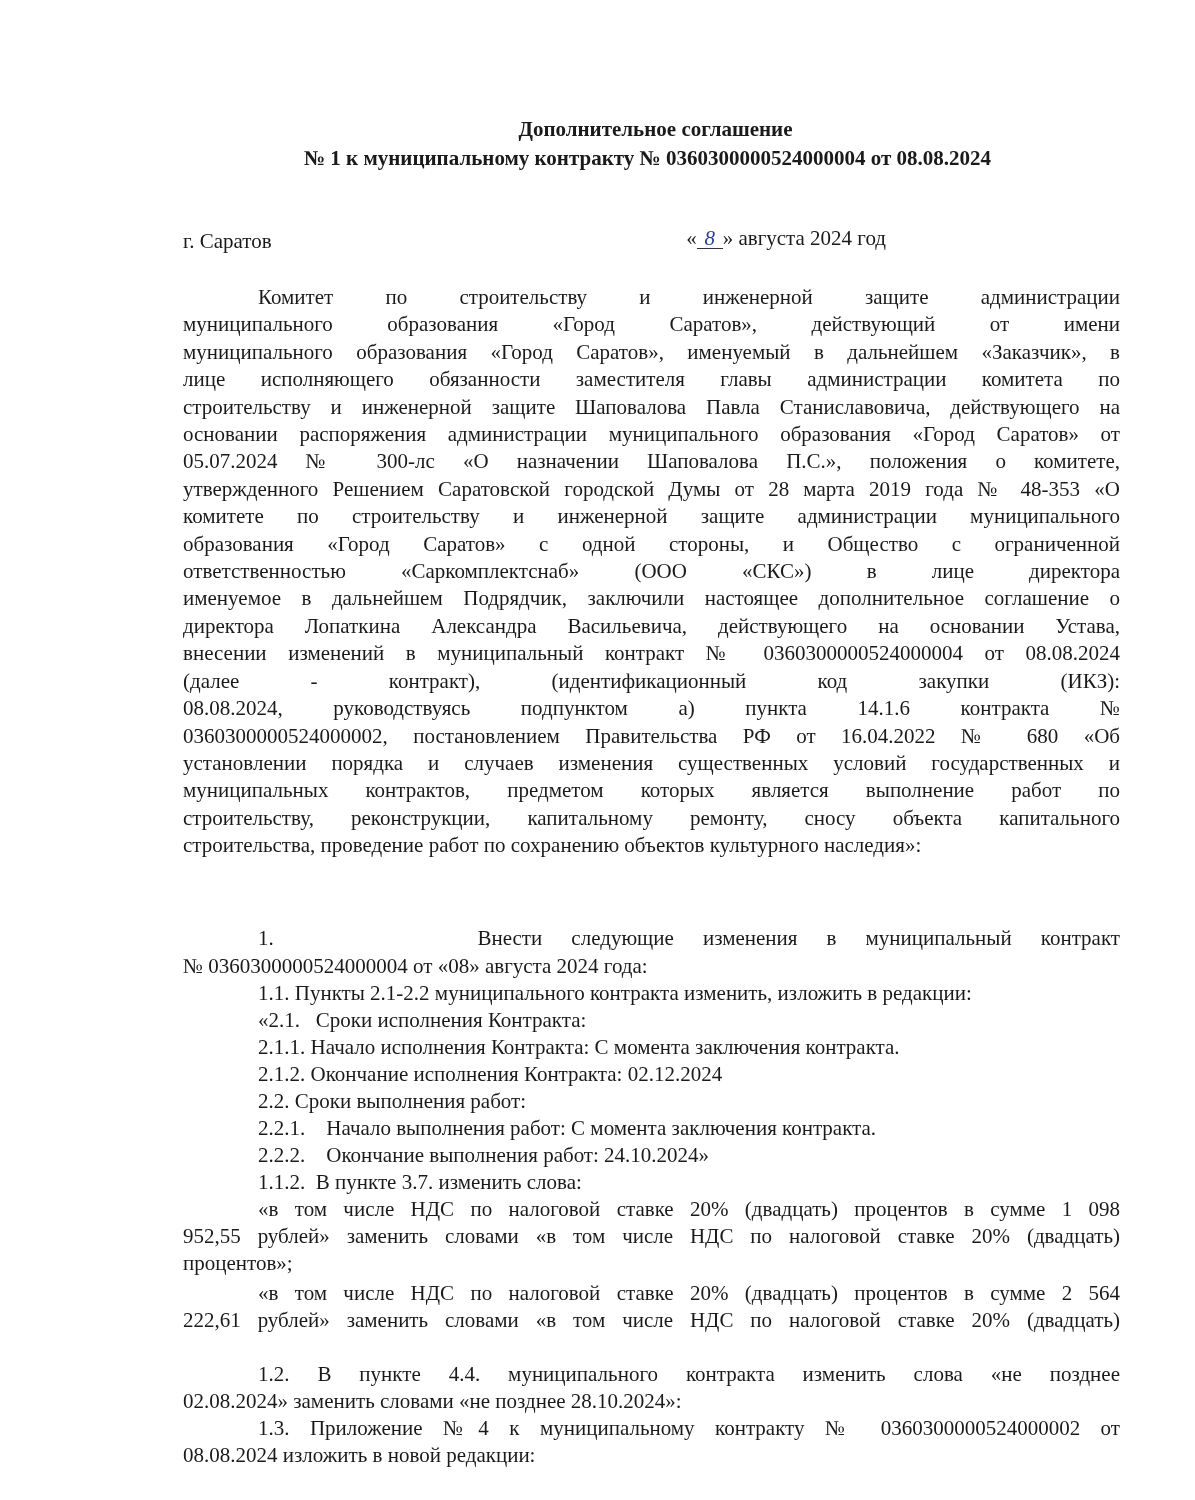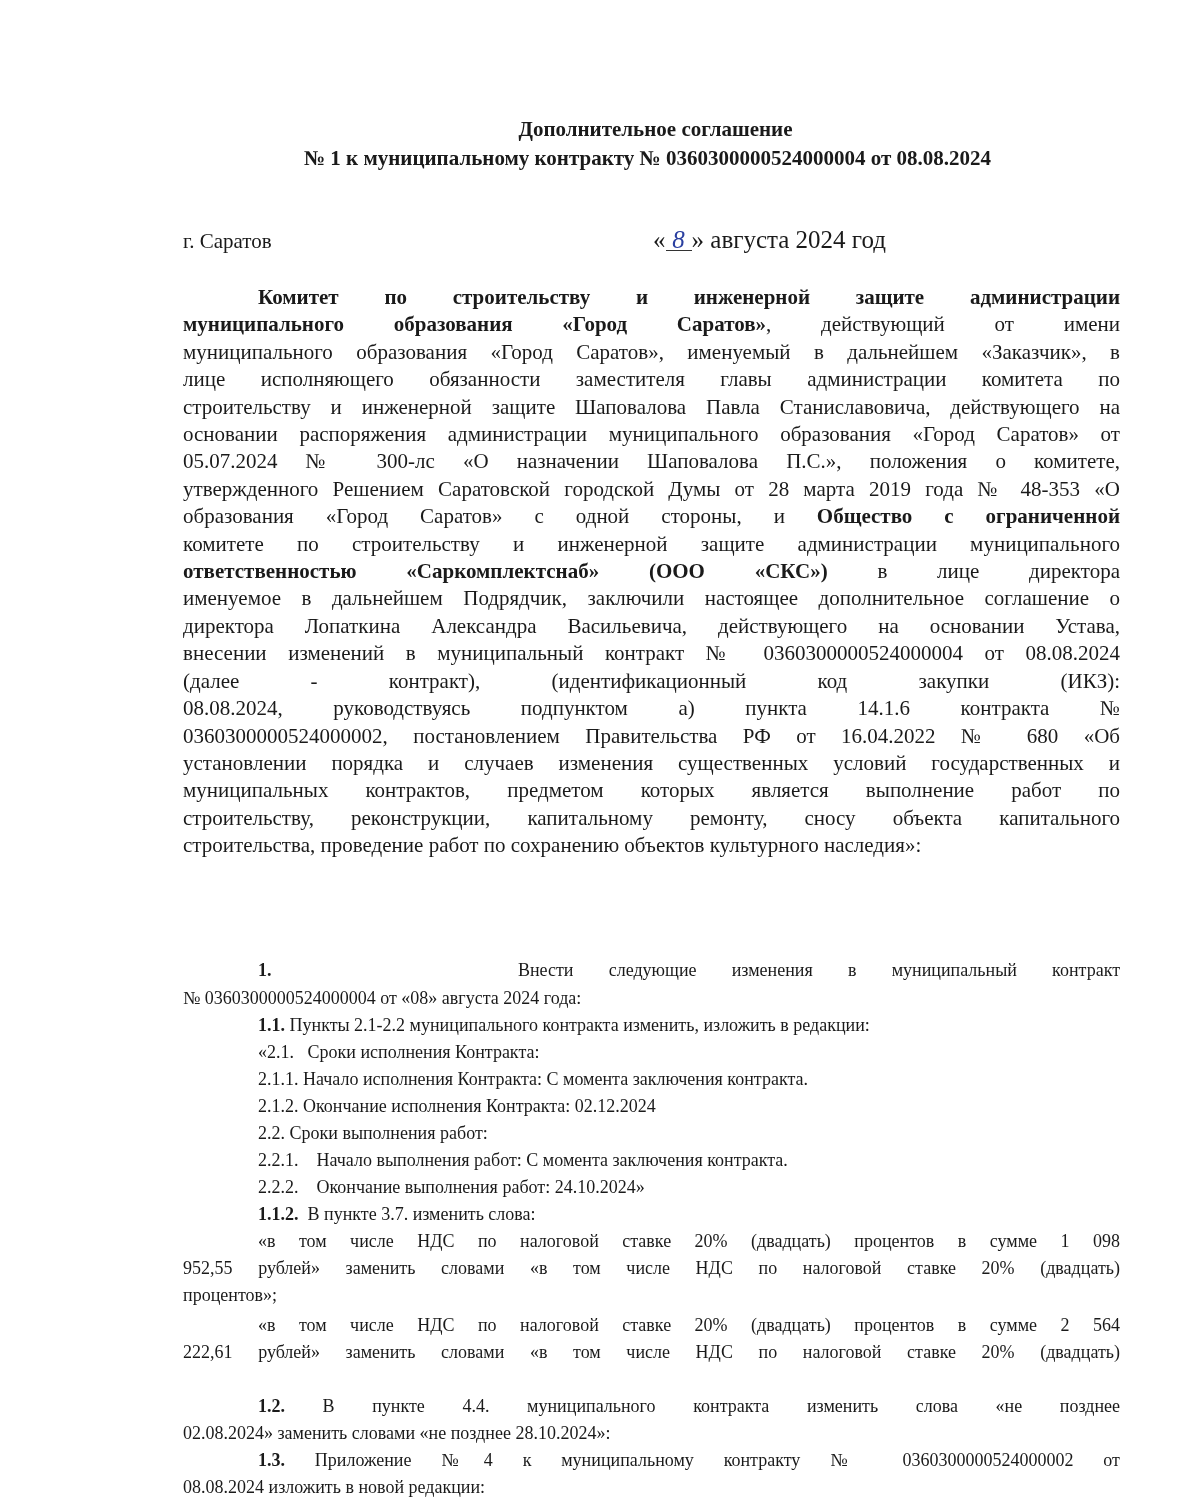--- a/index.html
+++ b/index.html
@@ -8,32 +8,32 @@
       font-family: "Liberation Serif", serif; color: #1a1a1a;
     }
     .page { position: absolute; left: 0; top: 0; width: 971px; height: 1500px; }
     .title {
       position: absolute; left: 0; width: 1195px; text-align: center;
       font-weight: bold; font-size: 21px; line-height: 30px;
     }
     .t1 { top: 114px; left: 58px; }
     .t2 { top: 143px; left: 50px; }
     .city { position: absolute; left: 183px; top: 229px; font-size: 21px; }
-    .date { position: absolute; right: 85px; top: 226px; font-size: 25px; }
+    .date { position: absolute; right: 85px; top: 226px; font-size: 21px; }
     .date .day { display: inline-block; width: 26px; text-align: center; border-bottom: 1px solid #333; color: #2a3fa0; font-style: italic; line-height: 20px; }
     .para {
       position: absolute; left: 183px; width: 937px; font-size: 21px;
       line-height: 27.4px; text-align: justify; text-align-last: left;
     }
     .p-main { top: 284px; text-indent: 75px; }
     .p-main .l { display: block; text-align: justify; text-align-last: justify; text-indent: 0; }
     .p-main .l.first { text-indent: 75px; }
     .p-main .l.last { text-align-last: left; }
-    .b { font-weight: bold; }
-    .line { position: absolute; left: 183px; width: 937px; font-size: 18px; line-height: 27px; white-space: nowrap; margin-top: 32px; }
+    .b { font-weight: normal; }
+    .line { position: absolute; left: 183px; width: 937px; font-size: 21px; line-height: 27px; white-space: nowrap; }
     .jl { text-align: justify; text-align-last: justify; white-space: normal; }
     .ind { padding-left: 75px; width: 862px; }
     .pre { white-space: pre; }
   </style>
 </head>
 <body>
 
 <div class="page">
 
   <div class="title t1">Дополнительное соглашение</div>
@@ -44,22 +44,22 @@
 
   <div class="para p-main" style="text-indent:0;">
     <span class="l first"><span class="b">Комитет по строительству и инженерной защите администрации</span><span></span></span>
     <span class="l"><span class="b">муниципального образования «Город Саратов»</span><span>, действующий от имени</span></span>
     <span class="l"><span>муниципального образования «Город Саратов», именуемый в дальнейшем «Заказчик», в</span></span>
     <span class="l"><span>лице исполняющего обязанности заместителя главы администрации комитета по</span></span>
     <span class="l"><span>строительству и инженерной защите Шаповалова Павла Станиславовича, действующего на</span></span>
     <span class="l"><span>основании распоряжения администрации муниципального образования «Город Саратов» от</span></span>
     <span class="l"><span>05.07.2024 № 300-лс «О назначении Шаповалова П.С.», положения о комитете,</span></span>
     <span class="l"><span>утвержденного Решением Саратовской городской Думы от 28 марта 2019 года № 48-353 «О</span></span>
+    <span class="l"><span>комитете по строительству и инженерной защите администрации муниципального</span></span>
     <span class="l"><span>образования «Город Саратов» с одной стороны, и </span><span class="b">Общество с ограниченной</span></span>
-    <span class="l"><span>комитете по строительству и инженерной защите администрации муниципального</span></span>
     <span class="l"><span class="b">ответственностью «Саркомплектснаб» (ООО «СКС»)</span><span> в лице директора</span></span>
     <span class="l"><span>именуемое в дальнейшем Подрядчик, заключили настоящее дополнительное соглашение о</span></span>
     <span class="l"><span>директора Лопаткина Александра Васильевича, действующего на основании Устава,</span></span>
     <span class="l"><span>внесении изменений в муниципальный контракт № 0360300000524000004 от 08.08.2024</span></span>
     <span class="l"><span>(далее - контракт), (идентификационный код закупки (ИКЗ):</span></span>
     <span class="l"><span>08.08.2024, руководствуясь подпунктом а) пункта 14.1.6 контракта №</span></span>
     <span class="l"><span>0360300000524000002, постановлением Правительства РФ от 16.04.2022 № 680 «Об</span></span>
     <span class="l"><span>установлении порядка и случаев изменения существенных условий государственных и</span></span>
     <span class="l"><span>муниципальных контрактов, предметом которых является выполнение работ по</span></span>
     <span class="l"><span>строительству, реконструкции, капитальному ремонту, сносу объекта капитального</span></span>

